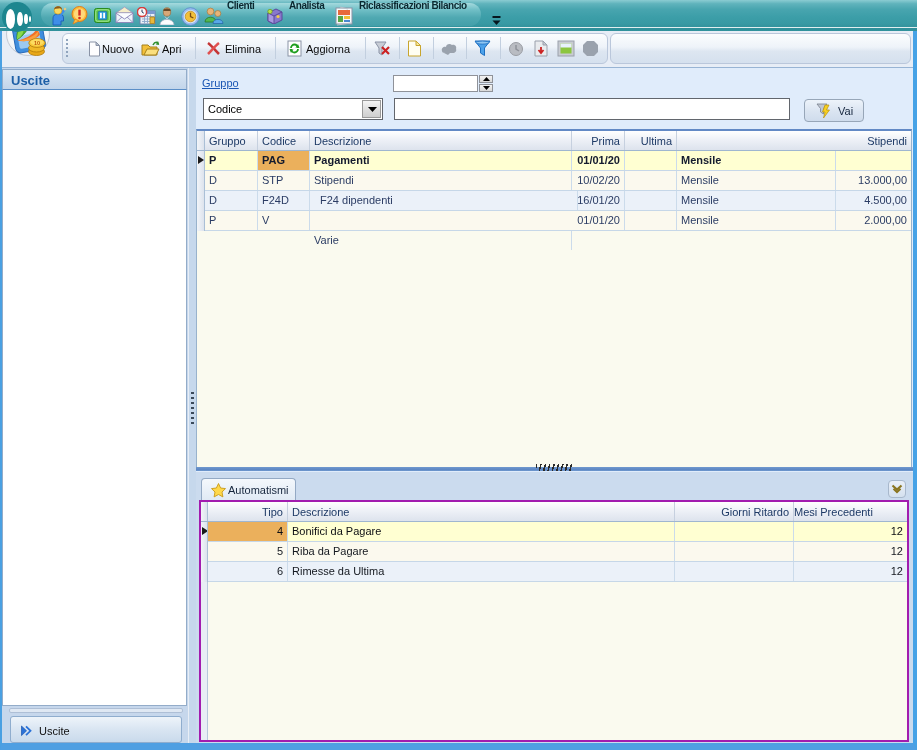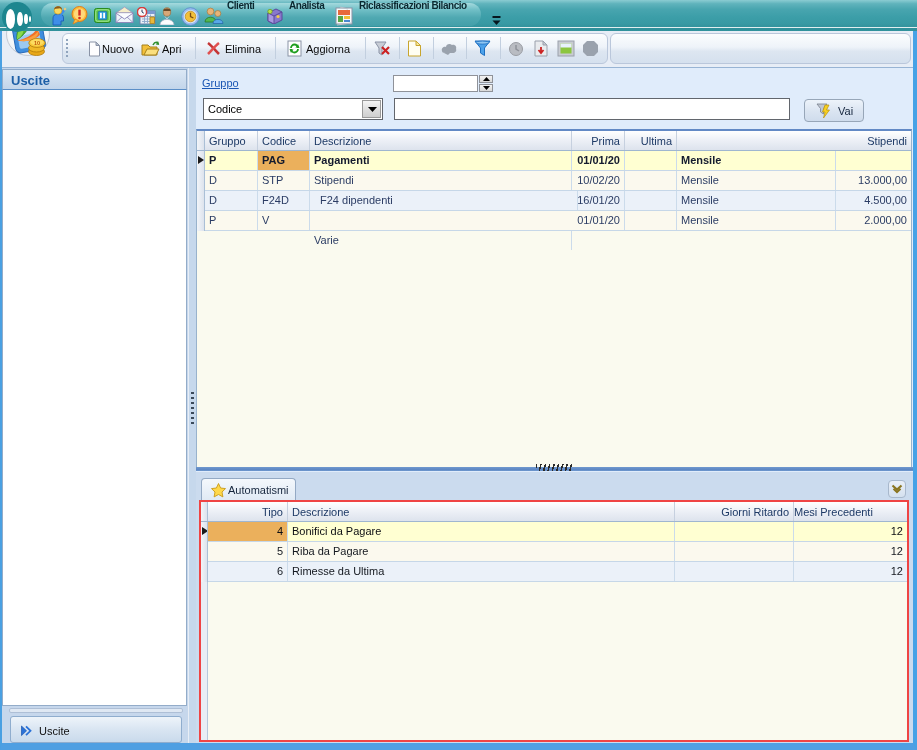--- a/index.html
+++ b/index.html
@@ -64,21 +64,21 @@
 .gridhead { position:absolute; background:linear-gradient(to bottom,#ffffff 0%,#eef1f7 45%,#dde3ed 100%); border-bottom:1px solid #9fb6d0; }
 .hcell { position:absolute; top:0; height:100%; font-size:11px; color:#1e3a66; line-height:20px; border-right:1px solid #c6d0df; }
 .row { position:absolute; width:100%; height:20px; border-bottom:1px solid #c6d7e8; font-size:11px; color:#2b3c64; }
 #grid2wrap .row { color:#14181f; }
 #grid2wrap .r-sel { font-weight:normal; color:#0c0e12; }
 .cell { position:absolute; top:0; height:19px; line-height:19px; white-space:nowrap; overflow:hidden; border-right:1px solid #cbdbeb; }
 .cell.last { border-right:none; }
 .selcol { background:linear-gradient(to right,#f2f5f9 0%,#dde3ed 100%); border-right:1px solid #aabfd6; }
 
 #grid1 { left:0px; top:61px; width:716px; height:338px; background:#fafaef; border:1px solid #98b2cc; border-top:2px solid #6289c5; border-bottom:none; }
-#grid2wrap { left:3px; top:28px; width:710px; height:242px; background:#fafaef; border:2px solid #ef4444; }
+#grid2wrap { left:3px; top:28px; width:710px; height:242px; background:#fafaef; border:2px solid #a21caf; }
 .r-sel { background:#ffffd2; font-weight:bold; color:#131a2e; }
 .r-cream { background:#fbf9ee; }
 .r-blue { background:#ebf1f9; }
 .orange { background:#ebb05c; }
 .arr::after { content:""; position:absolute; left:1px; top:5px; width:0; height:0;
   border-left:6px solid #1a1a1a; border-top:4.5px solid transparent; border-bottom:4.5px solid transparent; }
 #selstrip { left:0; top:20px; width:7px; height:218px; background:#e9eef5; border-right:1px solid #b6c8dc; }
 #hgrip { left:340px; top:-3px; width:36px; height:7px;
   background:repeating-linear-gradient(105deg,#2a2a2a 0 1.5px,transparent 1.5px 4.2px); }
 

